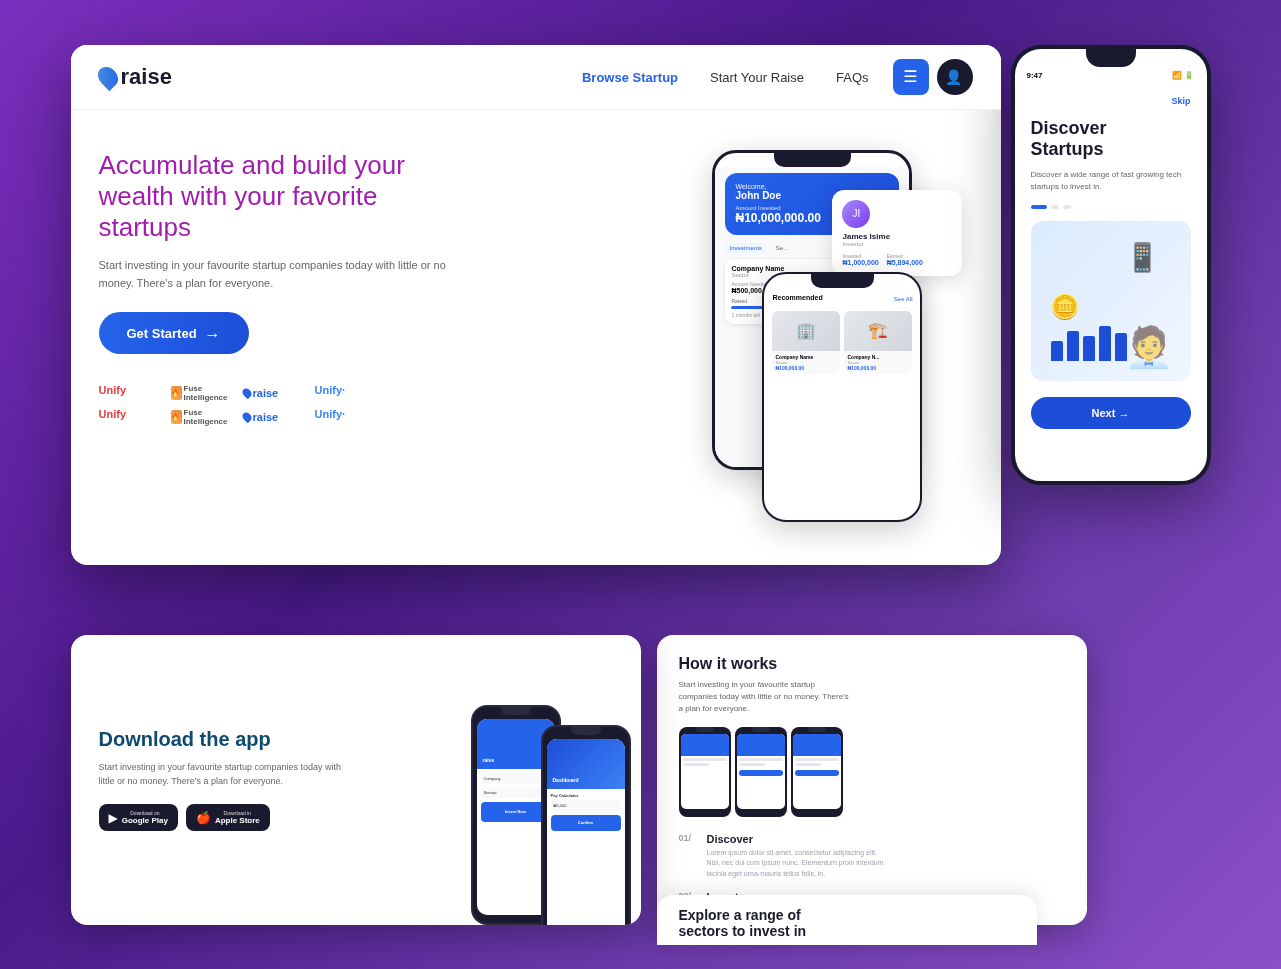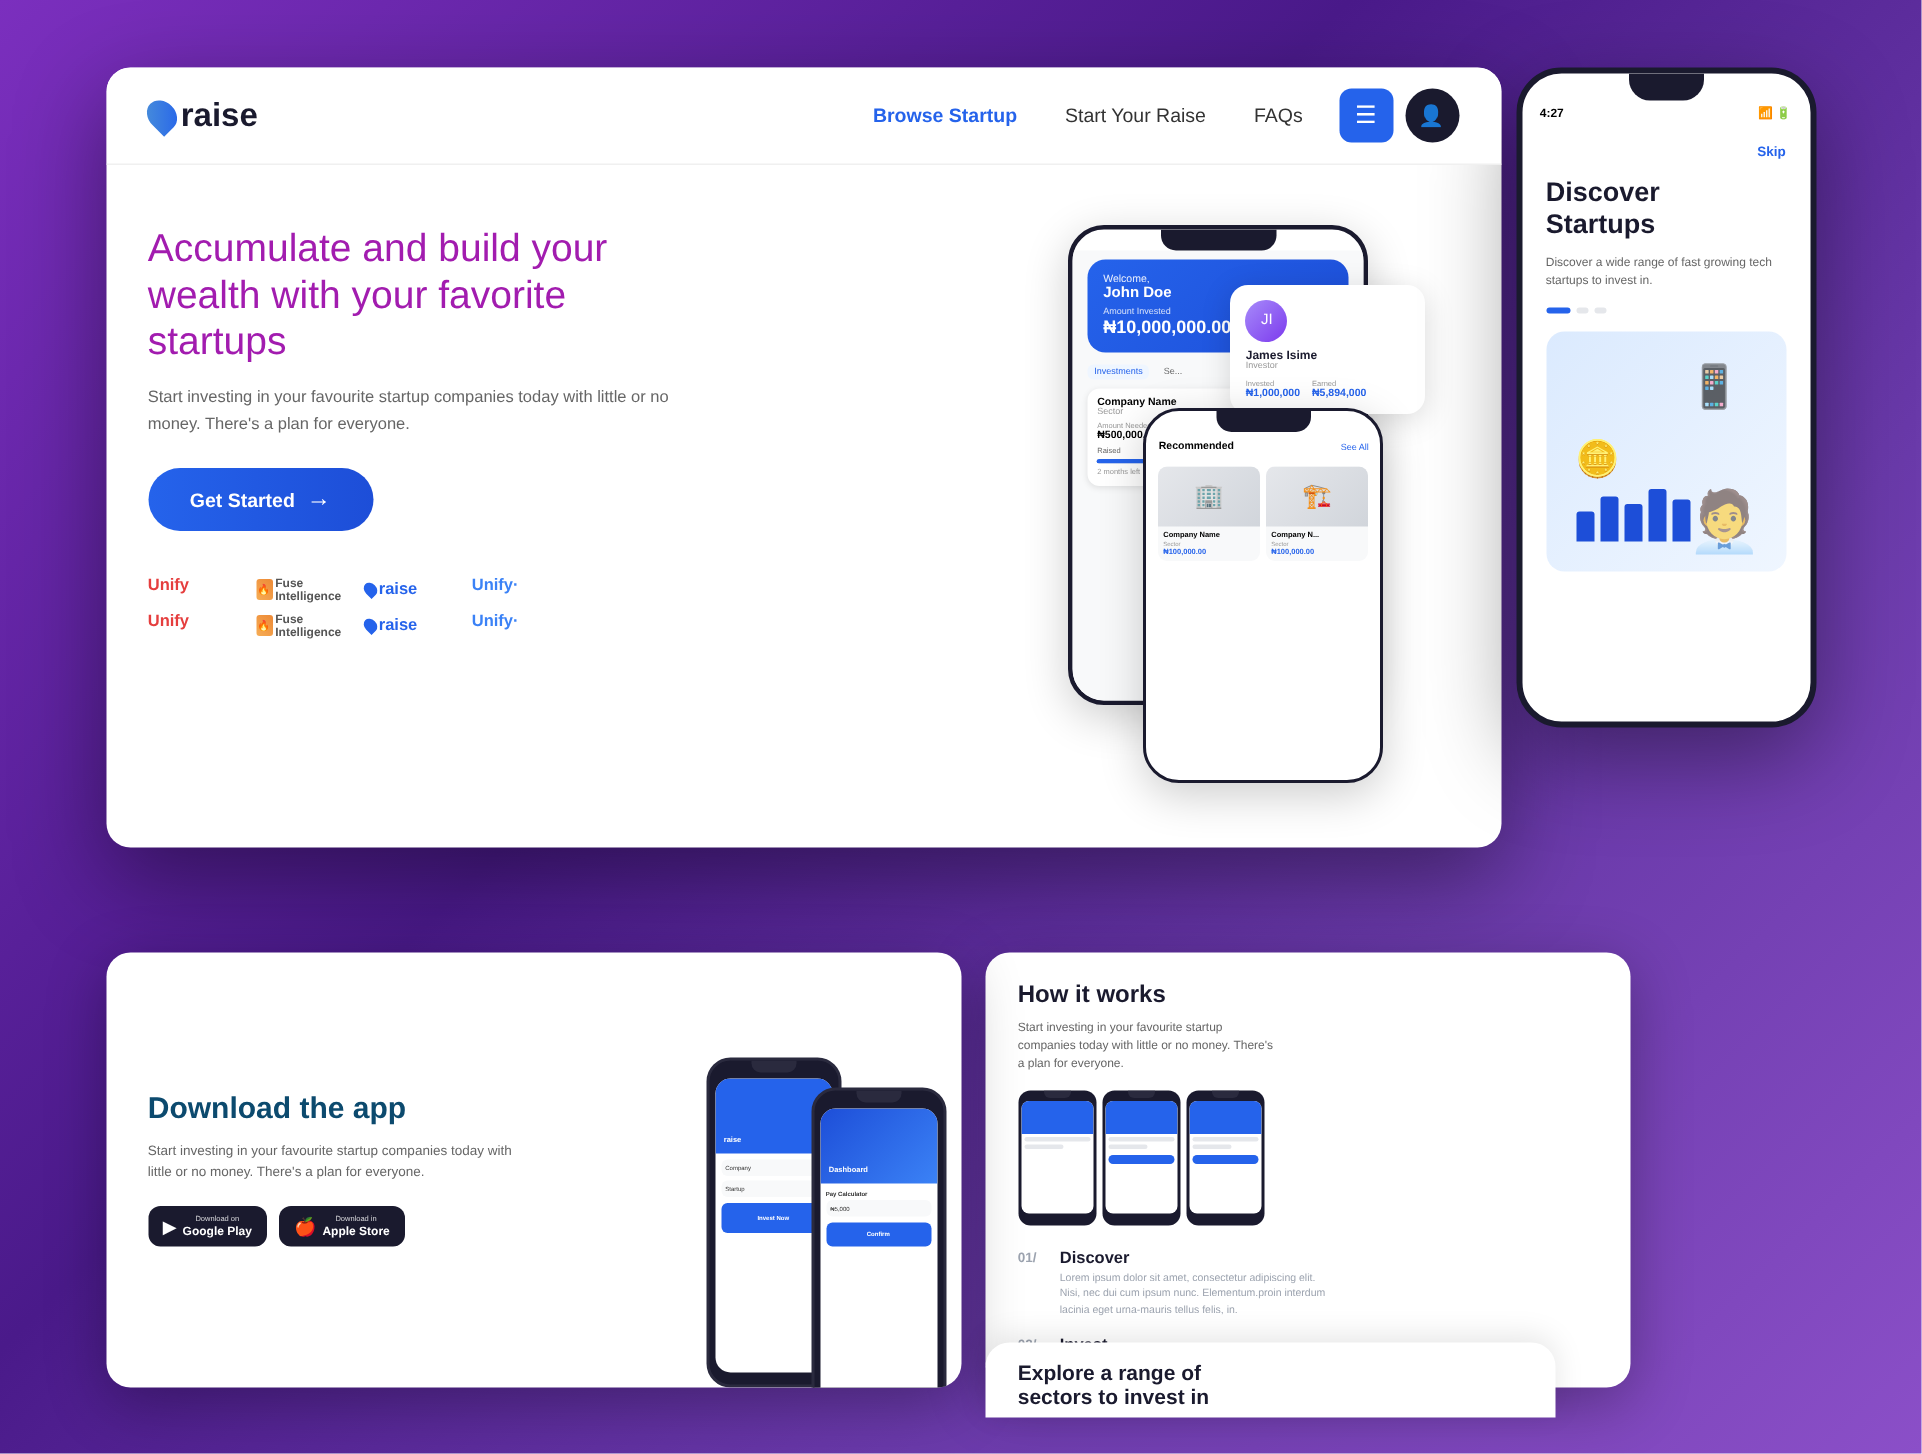--- a/index.html
+++ b/index.html
@@ -302,21 +302,21 @@
     .progress-fill {
       height: 100%;
       background: #2563eb;
       border-radius: 2px;
     }
 
     
     .investor-card {
       position: absolute;
       top: 50px;
-      right: 22px;
+      right: 10px;
       width: 130px;
       background: white;
       border-radius: 12px;
       padding: 10px;
       box-shadow: 0 4px 20px rgba(0,0,0,0.15);
     }
     .investor-avatar {
       width: 28px;
       height: 28px;
       border-radius: 50%;
@@ -914,21 +914,21 @@
             </div>
           </div>
         </div>
       </div>
     </div>
   </div>
 
   <div class="right-phone">
     <div class="right-phone-notch"></div>
     <div class="right-phone-status">
-      <span>4:27</span>
+      <span>9:47</span>
       <span>📶 🔋</span>
     </div>
     <div class="right-phone-content">
       <div class="rp-skip">Skip</div>
       <div class="rp-title">Discover<br>Startups</div>
       <p class="rp-subtitle">Discover a wide range of fast growing tech startups to invest in.</p>
       <div class="rp-dots">
         <div class="rp-dot"></div>
         <div class="rp-dot inactive"></div>
         <div class="rp-dot inactive"></div>
@@ -938,20 +938,21 @@
           <div class="rp-bar" style="height:20px;"></div>
           <div class="rp-bar" style="height:30px;"></div>
           <div class="rp-bar" style="height:25px;"></div>
           <div class="rp-bar" style="height:35px;"></div>
           <div class="rp-bar" style="height:28px;"></div>
         </div>
         <div class="rp-coins">🪙</div>
         <div class="rp-phone-icon">📱</div>
         <div style="position:absolute;right:16px;bottom:10px;font-size:40px;opacity:0.6;">🧑‍💼</div>
       </div>
+      <button class="rp-next-btn">Next →</button>
     </div>
   </div>
 
   <div class="bottom-section">
 
     <div class="download-card">
       <div class="download-content">
         <h2 class="download-title">Download the app</h2>
         <p class="download-subtitle">Start investing in your favourite startup companies today with little or no money. There's a plan for everyone.</p>
         <div class="store-buttons">

